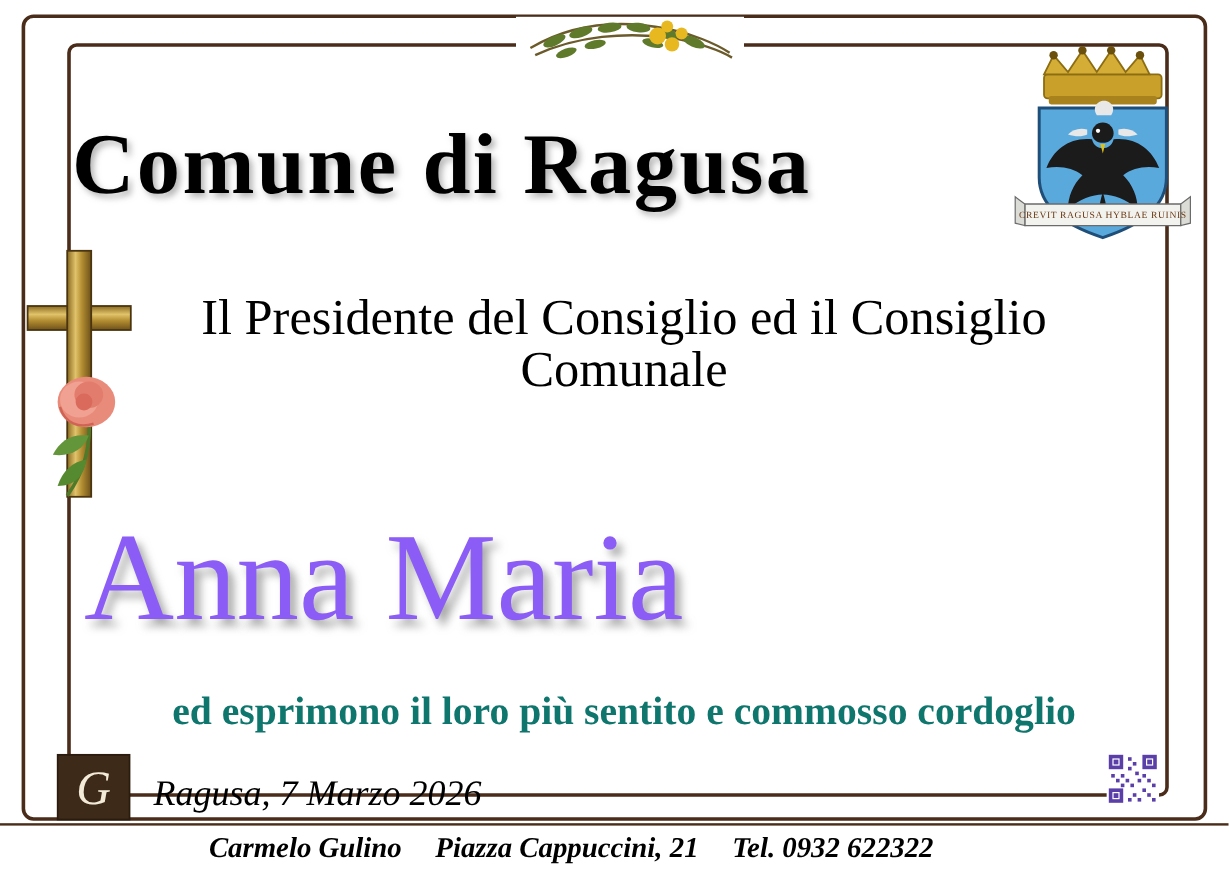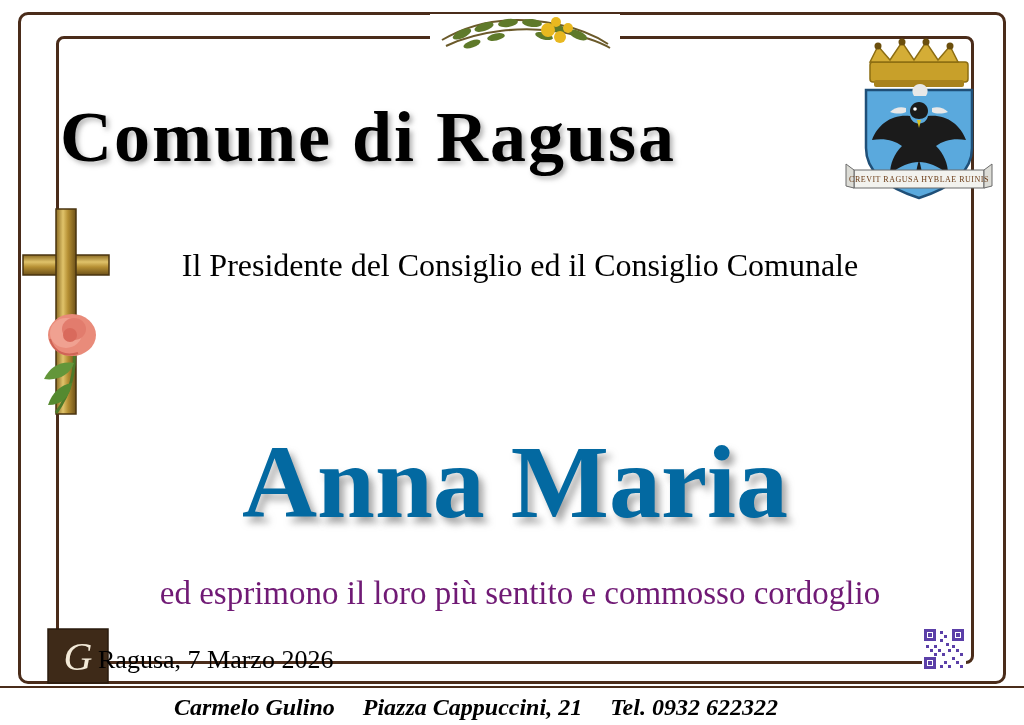--- a/index.html
+++ b/index.html
@@ -108,56 +108,58 @@
     text-shadow: 3px 3px 5px rgba(120,120,120,0.55);
     white-space: nowrap;
   }
 
   .body-text {
     position: absolute;
     left: 100px;
     top: 243px;
     width: 840px;
     text-align: center;
-    font-size: 32px;
+    font-size: 42px;
     line-height: 44px;
     color: #000000;
   }
   .body-text b { font-weight: bold; }
 
   .deceased {
     position: absolute;
     left: 70px;
     top: 428px;
     width: 890px;
-    text-align: center;
+    text-align: left;
     font-family: "Liberation Serif", serif;
-    font-weight: bold;
+    font-weight: normal;
     font-size: 104px;
     line-height: 108px;
-    color: #0369a1;
+    color: #8b5cf6;
     text-shadow: 5px 6px 7px rgba(110,110,110,0.6);
     white-space: nowrap;
   }
 
   .closing {
     position: absolute;
     left: 80px;
     top: 575px;
     width: 880px;
     text-align: center;
     font-size: 33px;
-    color: #701a75;
+    color: #0f766e;
+    font-weight: bold;
   }
 
   .place-date {
     position: absolute;
-    left: 98px;
+    left: 128px;
     top: 645px;
-    font-size: 26px;
+    font-size: 30px;
+    font-style: italic;
     color: #000000;
   }
 
   
   .logo {
     position: absolute;
     left: 47px;
     top: 628px;
     width: 62px;
     height: 56px;

